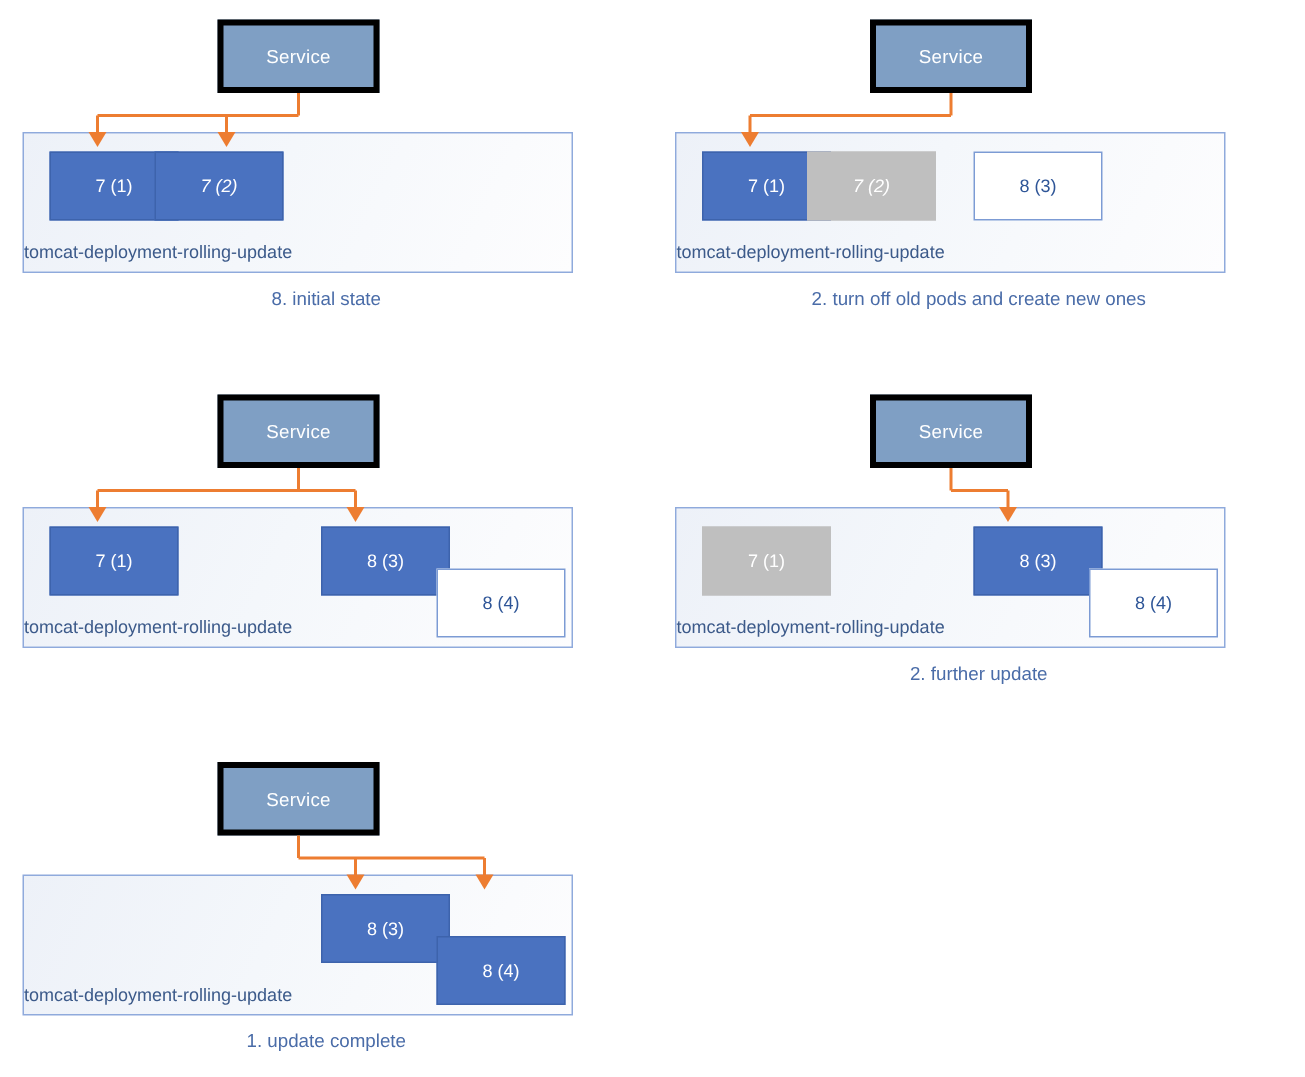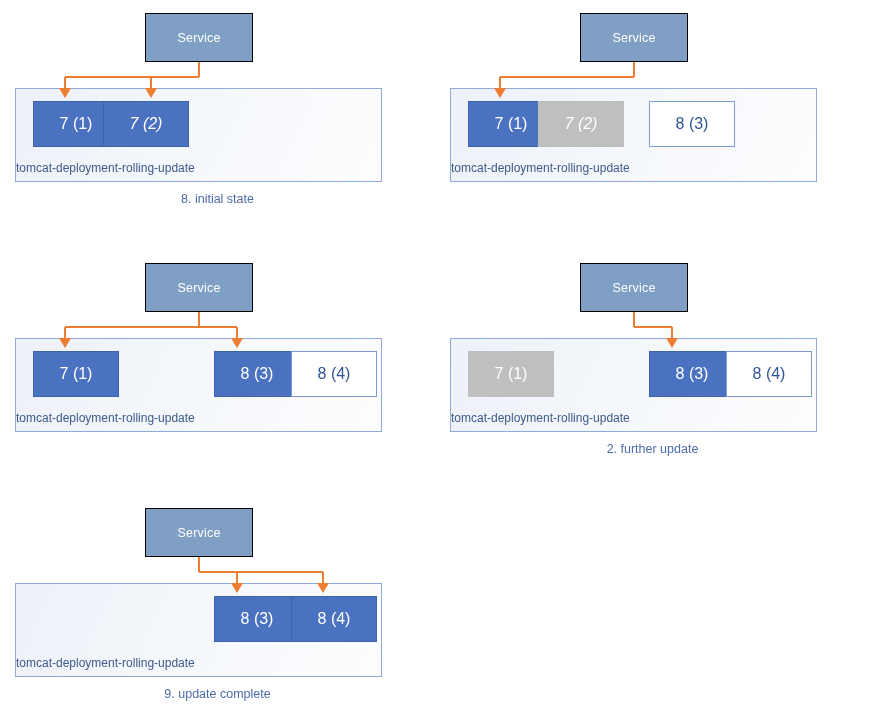--- a/index.html
+++ b/index.html
@@ -29,21 +29,21 @@
   }
 
   
   .service-box {
     position: absolute;
     left: 145px;
     top: 13px;
     width: 108px;
     height: 49px;
     background: #7F9FC4;
-    border: 1px solid #000000;
+    border: 4px solid #000000;
     box-sizing: border-box;
     color: #FFFFFF;
     font-size: 12.5px;
     display: flex;
     align-items: center;
     justify-content: center;
     letter-spacing: 0.2px;
   }
 
   
@@ -72,27 +72,27 @@
   
   .pod {
     position: absolute;
     top: 12px;
     width: 86px;
     height: 46px;
     box-sizing: border-box;
     display: flex;
     align-items: center;
     justify-content: center;
-    font-size: 16px;
+    font-size: 12px;
     text-align: right;
   }
   .pod.slot1 { left: 17px; }
   .pod.slot2 { left: 87px; font-style: italic; }
   .pod.slot3 { left: 198px; }
-  .pod.slot4 { left: 275px; }
+  .pod.slot4 { left: 275px; margin-top: 28px; }
 
   .pod.blue {
     background: #4A72C0;
     border: 1px solid #3D63AC;
     color: #FFFFFF;
   }
   .pod.gray {
     background: #BFBFBF;
     border: 1px solid #BFBFBF;
     color: #FFFFFF;
@@ -161,20 +161,21 @@
         <div class="pod slot4 empty"></div>
         <div class="deployment-label">tomcat-deployment-rolling-update</div>
       </div>
       <div class="service-box">Service</div>
       <svg class="connector" viewBox="0 0 435 240">
         <path d="M 199 62 L 199 77" stroke="#ED7D31" stroke-width="2" fill="none"></path>
         <path d="M 65 77 L 199 77" stroke="#ED7D31" stroke-width="2" fill="none"></path>
         <path d="M 65 77 L 65 89" stroke="#ED7D31" stroke-width="2" fill="none"></path>
         <polygon points="59,88 71,88 65,98" fill="#ED7D31"></polygon>
       </svg>
+      <div class="caption">2. turn off old pods and create new ones</div>
     </div>
     <div class="panel" style="left: 0px; top: 250px;">
       <div class="deployment-box">
         <div class="pod slot1 blue">7 (1)</div>
         <div class="pod slot2 empty"></div>
         <div class="pod slot3 blue">8 (3)</div>
         <div class="pod slot4 outline">8 (4)</div>
         <div class="deployment-label">tomcat-deployment-rolling-update</div>
       </div>
       <div class="service-box">Service</div>
@@ -214,15 +215,15 @@
       </div>
       <div class="service-box">Service</div>
       <svg class="connector" viewBox="0 0 435 240">
         <path d="M 199 62 L 199 77" stroke="#ED7D31" stroke-width="2" fill="none"></path>
         <path d="M 199 77 L 323 77" stroke="#ED7D31" stroke-width="2" fill="none"></path>
         <path d="M 237 77 L 237 89" stroke="#ED7D31" stroke-width="2" fill="none"></path>
         <polygon points="231,88 243,88 237,98" fill="#ED7D31"></polygon>
         <path d="M 323 77 L 323 89" stroke="#ED7D31" stroke-width="2" fill="none"></path>
         <polygon points="317,88 329,88 323,98" fill="#ED7D31"></polygon>
       </svg>
-      <div class="caption">9. update complete</div>
+      <div class="caption">1. update complete</div>
     </div>
   </div>
 
 </body></html>

